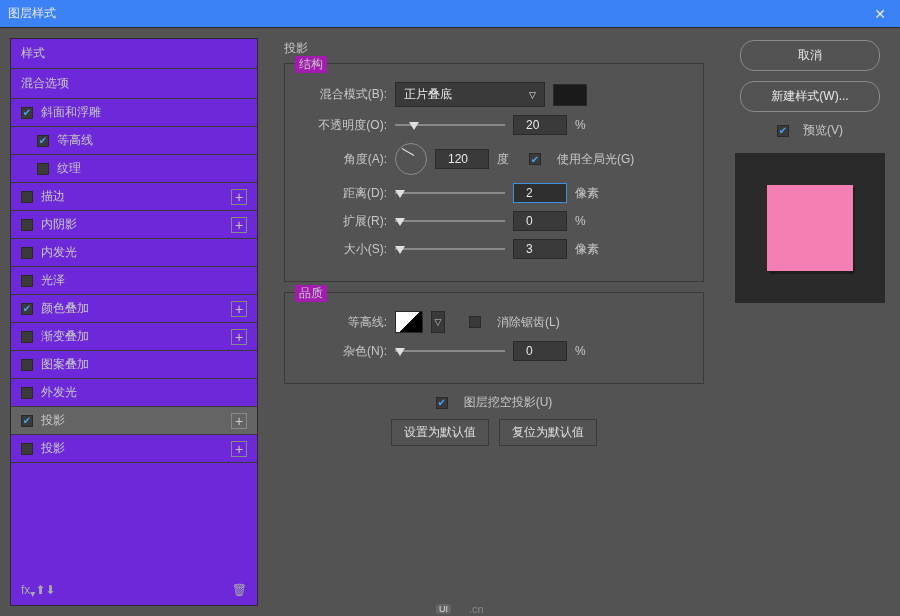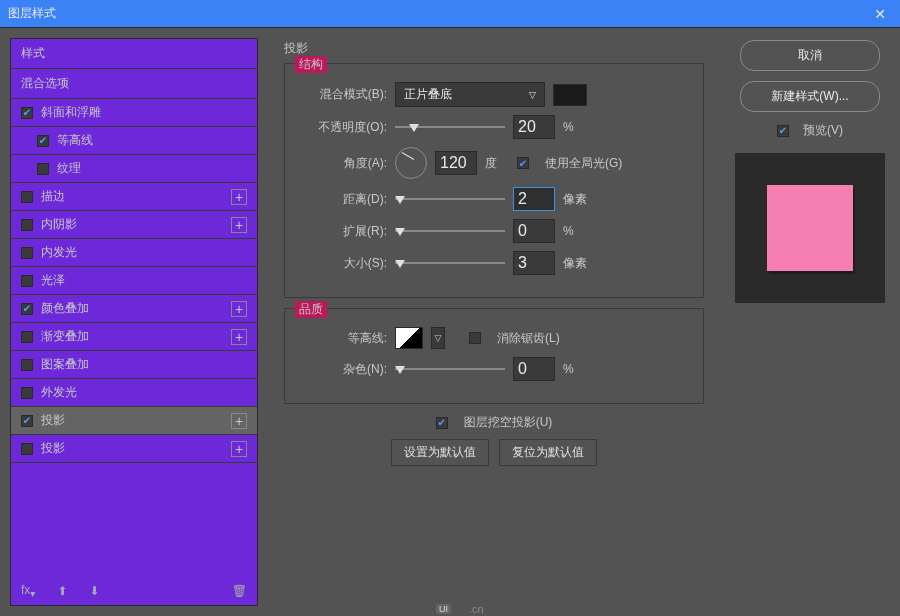--- a/index.html
+++ b/index.html
@@ -10,35 +10,35 @@
 .main { display: flex; height: 588px; background: #535353; }
 .sidebar { width: 268px; padding: 10px; display: flex; flex-direction: column; }
 .sidebar-panel { background: #6d28d9; border: 1px solid #2a2a2a; flex: 1; display: flex; flex-direction: column; }
 .hdr { color: #c8c8c8; font-size: 12px; padding: 6px 10px; border-bottom: 1px solid #393939; }
 .style-item { display: flex; align-items: center; padding: 5px 10px; color: #c8c8c8; font-size: 12px; cursor: pointer; position: relative; border-bottom: 1px solid #393939; }
 .style-item.checked .cb::after { content: "✔"; }
 .style-item.selected { background: #646464; }
 .style-item.indent { padding-left: 26px; }
 .cb { width: 12px; height: 12px; background: #3a3a3a; border: 1px solid #2a2a2a; margin-right: 8px; display: inline-flex; align-items: center; justify-content: center; color: #4aa3ff; font-size: 10px; }
 .plus { margin-left: auto; border: 1px solid #888; width: 16px; height: 16px; display: flex; align-items: center; justify-content: center; color: #c8c8c8; font-size: 14px; }
-.sidebar-footer { padding: 6px 10px; display: flex; align-items: center; gap: 22px; color: #aaa; font-size: 12px; }
+.sidebar-footer { padding: 6px 10px; display: flex; align-items: flex-start; gap: 0; color: #aaa; font-size: 12px; }
 .sidebar-footer .trash { margin-left: auto; }
 .center { flex: 1; padding: 12px 16px; color: #c8c8c8; font-size: 12px; overflow: hidden; }
 .section-title { margin-bottom: 6px; }
 .fieldset { border: 1px solid #3a3a3a; padding: 10px 12px 14px; margin-bottom: 10px; position: relative; }
-.fieldset-label { position: absolute; top: -8px; left: 10px; background: #be185d; padding: 0 4px; }
+.fieldset-label { position: absolute; top: -8px; left: 10px; background: #a21caf; padding: 0 4px; }
 .row { display: flex; align-items: center; margin: 8px 0; gap: 8px; }
 .row-label { width: 90px; text-align: right; }
 .select { background: #3a3a3a; border: 1px solid #2a2a2a; color: #e8e8e8; padding: 3px 8px; min-width: 150px; display: flex; align-items: center; justify-content: space-between; gap: 34px; }
 .select .chev { font-size: 9px; }
 .color-swatch { width: 34px; height: 22px; background: #1a1a1a; border: 1px solid #2a2a2a; }
 .slider { flex: 0 0 110px; height: 14px; position: relative; }
 .slider-track { height: 2px; background: #8a8a8a; position: absolute; top: 6px; left: 0; right: 0; }
 .slider-thumb { width: 0; height: 0; border-left: 5px solid transparent; border-right: 5px solid transparent; border-top: 8px solid #e0e0e0; position: absolute; top: 4px; }
-.num-input { width: 42px; background: #3a3a3a; border: 1px solid #2a2a2a; color: #e8e8e8; padding: 2px 4px; font-size: 16px; }
+.num-input { width: 54px; background: #3a3a3a; border: 1px solid #2a2a2a; color: #e8e8e8; padding: 2px 12px; font-size: 12px; }
 .num-input.focus { border: 1px solid #3d8fe0; background: #2f2f2f; }
 .unit { min-width: 24px; }
 .angle-dial { width: 32px; height: 32px; border: 1px solid #8a8a8a; border-radius: 50%; position: relative; }
 .angle-dial::after { content: ""; position: absolute; width: 14px; height: 1px; background: #e0e0e0; top: 11px; left: 4px; transform-origin: right center; transform: rotate(30deg); }
 .contour-swatch { width: 28px; height: 22px; background: linear-gradient(135deg, #fff 50%, #000 50%); border: 1px solid #2a2a2a; }
 .contour-chev { width: 14px; height: 22px; background: #3a3a3a; border: 1px solid #2a2a2a; display: flex; align-items: center; justify-content: center; font-size: 9px; }
 .btn-sm { background: #535353; border: 1px solid #3a3a3a; color: #e0e0e0; padding: 4px 12px; font-size: 12px; cursor: pointer; }
 .btn-row { display: flex; gap: 10px; justify-content: center; margin-top: 6px; }
 .right { width: 180px; padding: 12px 16px; display: flex; flex-direction: column; gap: 10px; align-items: center; }
 .btn-pill { width: 140px; padding: 6px; background: #535353; border: 1px solid #8a8a8a; border-radius: 14px; color: #e8e8e8; font-size: 12px; text-align: center; cursor: pointer; }

